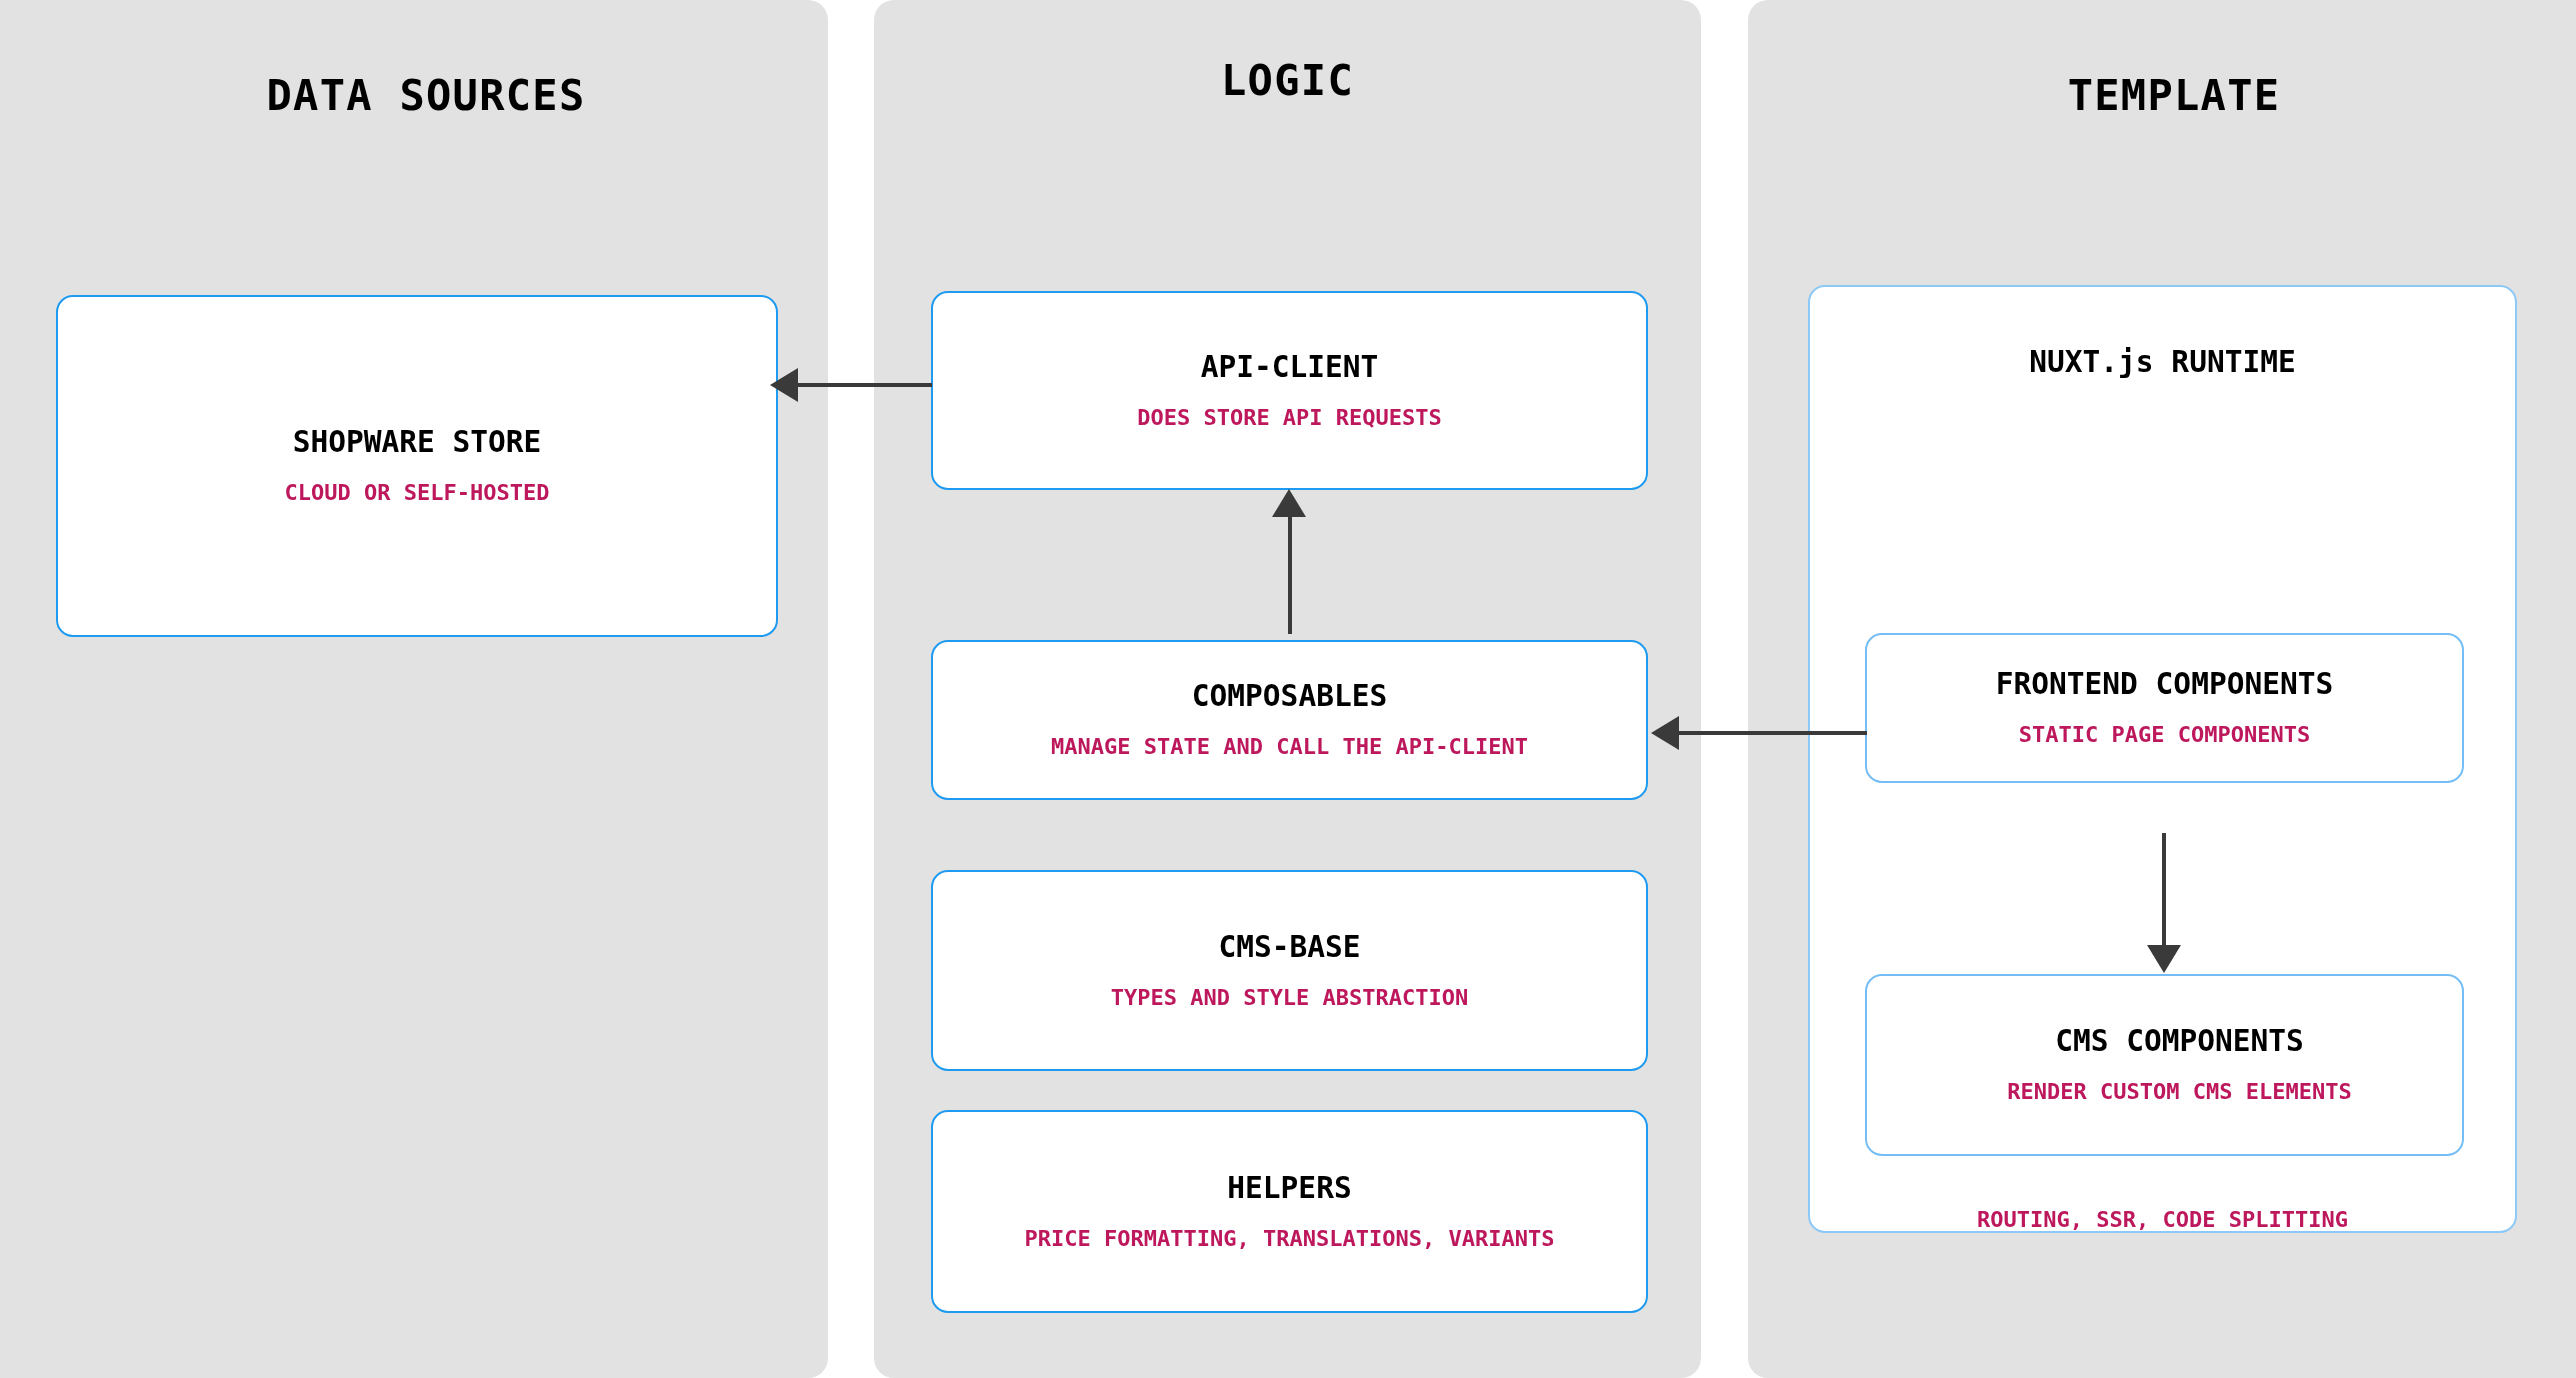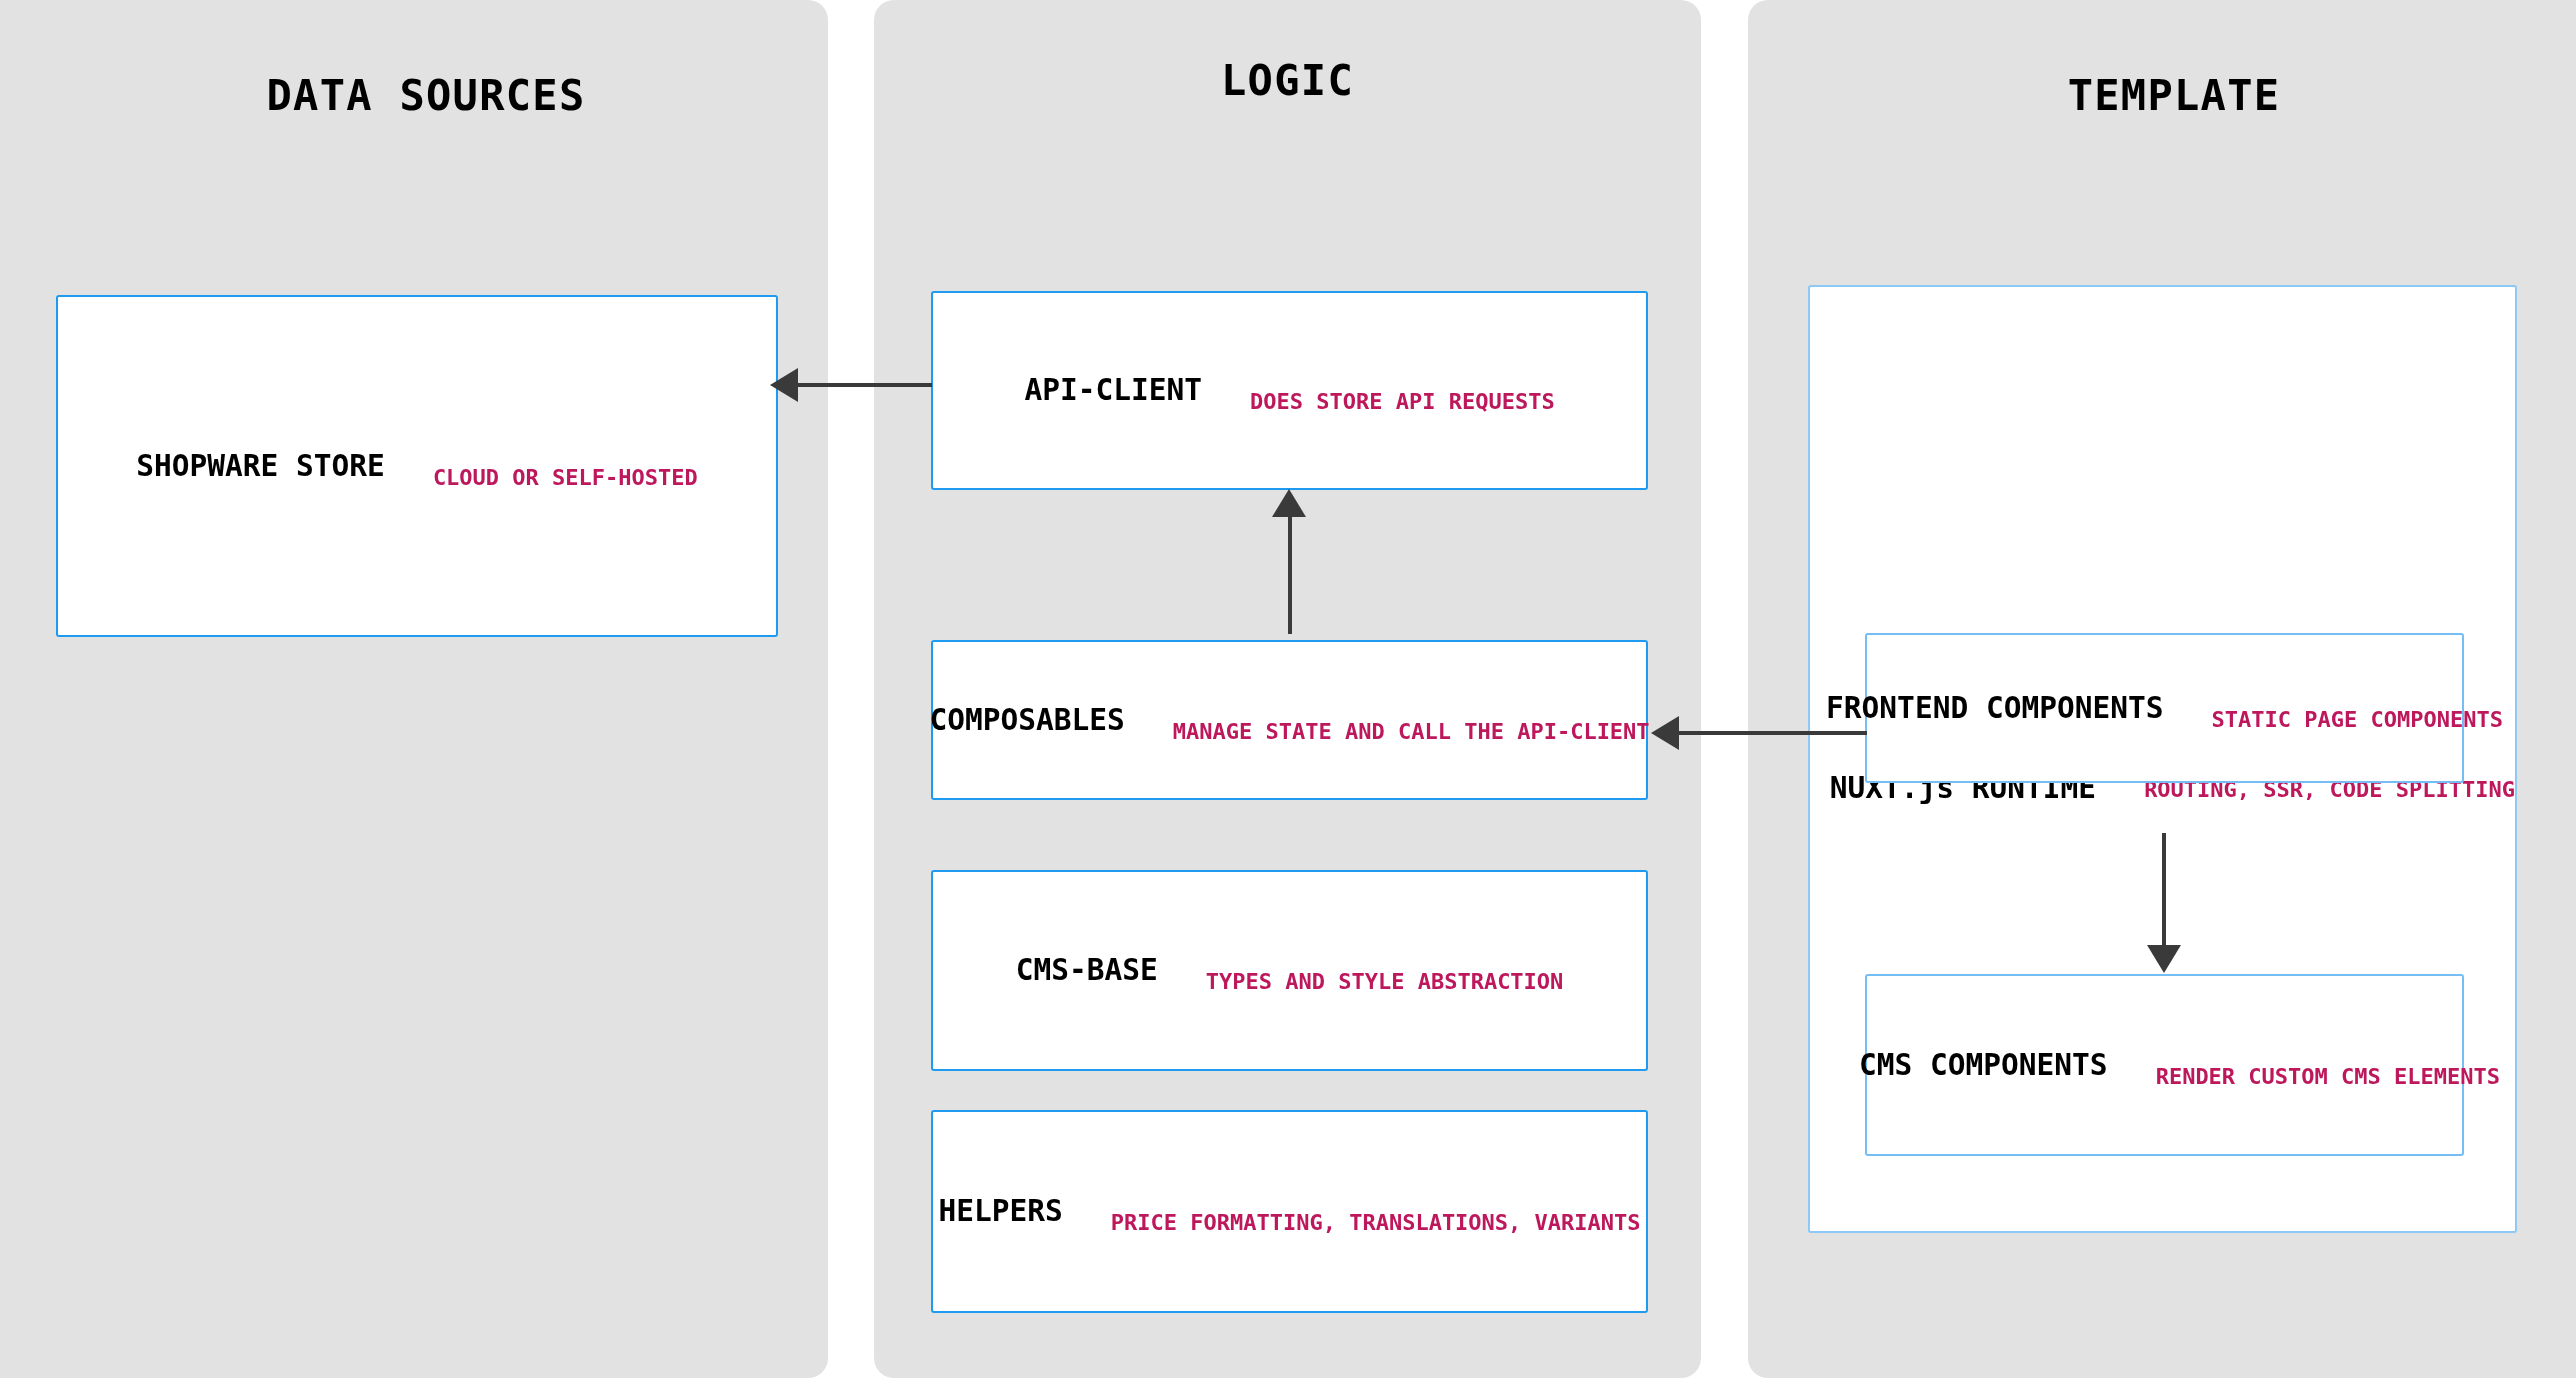--- a/index.html
+++ b/index.html
@@ -18,25 +18,25 @@
              text-align:center;color:#000;
              font-family:"DejaVu Sans Mono","Liberation Mono",monospace;
              font-weight:700;font-size:42px;letter-spacing:1.3px;
              line-height:1;white-space:nowrap;}
   #col-data .col-title{top:75px;padding-left:24px;}
   #col-logic .col-title{top:60px;text-align:center;}
   #col-tmpl .col-title{top:75px;}
 
   
   .node{position:absolute;background:#ffffff;border:2px solid #1E9BF0;
-        border-radius:3px;box-sizing:border-box;
-        display:flex;flex-direction:row;align-items:center;
-        justify-content:center;gap:48px;}
+        border-radius:17px;box-sizing:border-box;
+        display:flex;flex-direction:column;align-items:center;
+        justify-content:center;}
   .node.light{border-color:#74BEF5;border-width:2px;}
-  .node.container{border-color:#8CC9F7;justify-content:flex-end;}
+  .node.container{border-color:#8CC9F7;justify-content:space-between;}
 
   .node-title{color:#000;font-weight:700;font-size:29.5px;letter-spacing:0px;
               font-family:"DejaVu Sans Mono","Liberation Mono",monospace;
               text-align:center;line-height:1.05;white-space:nowrap;}
   .node-sub{color:#be185d;font-weight:700;font-size:22px;letter-spacing:0px;
             font-family:"DejaVu Sans Mono","Liberation Mono",monospace;
             text-align:center;line-height:1.05;white-space:nowrap;
             margin-top:23px;}
 
   

